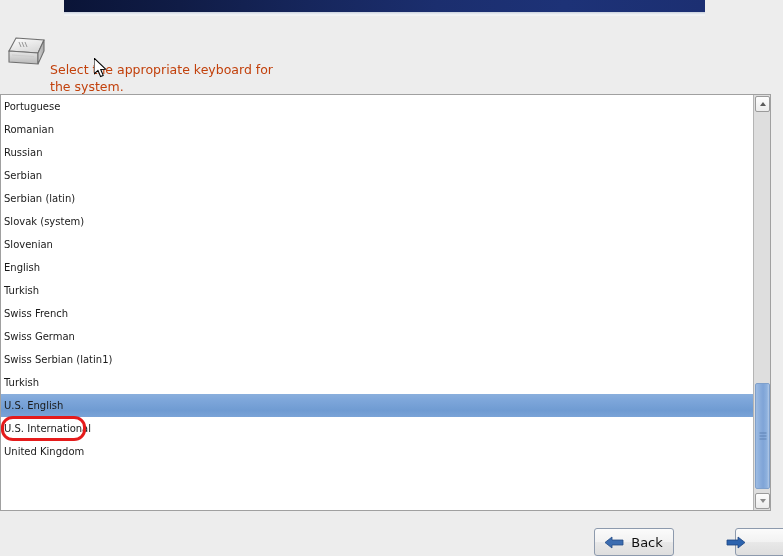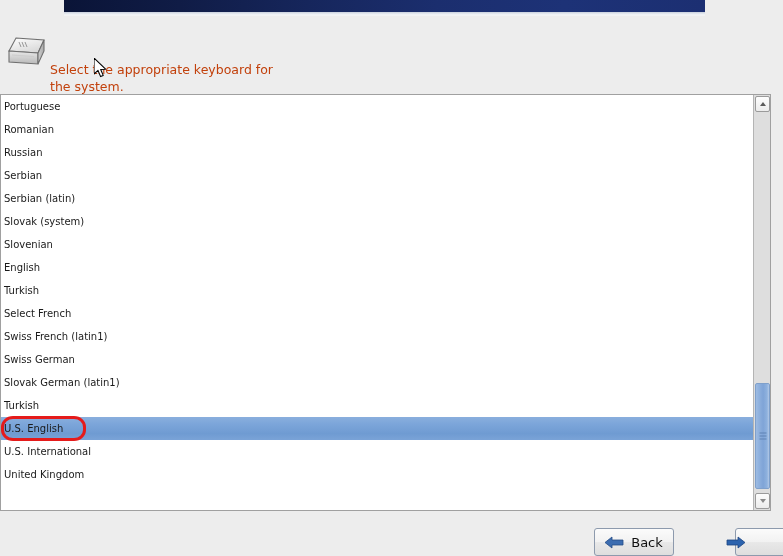--- a/index.html
+++ b/index.html
@@ -283,24 +283,23 @@
     <div class="list-inner" id="list-inner">
         <div class="row"><span class="row-label">Portuguese</span></div>
         <div class="row"><span class="row-label">Romanian</span></div>
         <div class="row"><span class="row-label">Russian</span></div>
         <div class="row"><span class="row-label">Serbian</span></div>
         <div class="row"><span class="row-label">Serbian (latin)</span></div>
         <div class="row"><span class="row-label">Slovak (system)</span></div>
         <div class="row"><span class="row-label">Slovenian</span></div>
         <div class="row"><span class="row-label">English</span></div>
         <div class="row"><span class="row-label">Turkish</span></div>
-        <div class="row"><span class="row-label">Select French</span></div>
-        <div class="row"><span class="row-label">Swiss French (latin1)</span></div>
+        <div class="row"><span class="row-label">Swiss French</span></div>
         <div class="row"><span class="row-label">Swiss German</span></div>
-        <div class="row"><span class="row-label">Slovak German (latin1)</span></div>
+        <div class="row"><span class="row-label">Swiss Serbian (latin1)</span></div>
         <div class="row"><span class="row-label">Turkish</span></div>
         <div class="row selected"><span class="row-label">U.S. English</span></div>
         <div class="row"><span class="row-label">U.S. International</span></div>
         <div class="row"><span class="row-label">United Kingdom</span></div>
       </div>
 
     <div class="scrollbar">
       <div class="sb-btn up">
         <span class="sb-arrow"></span>
       </div>

